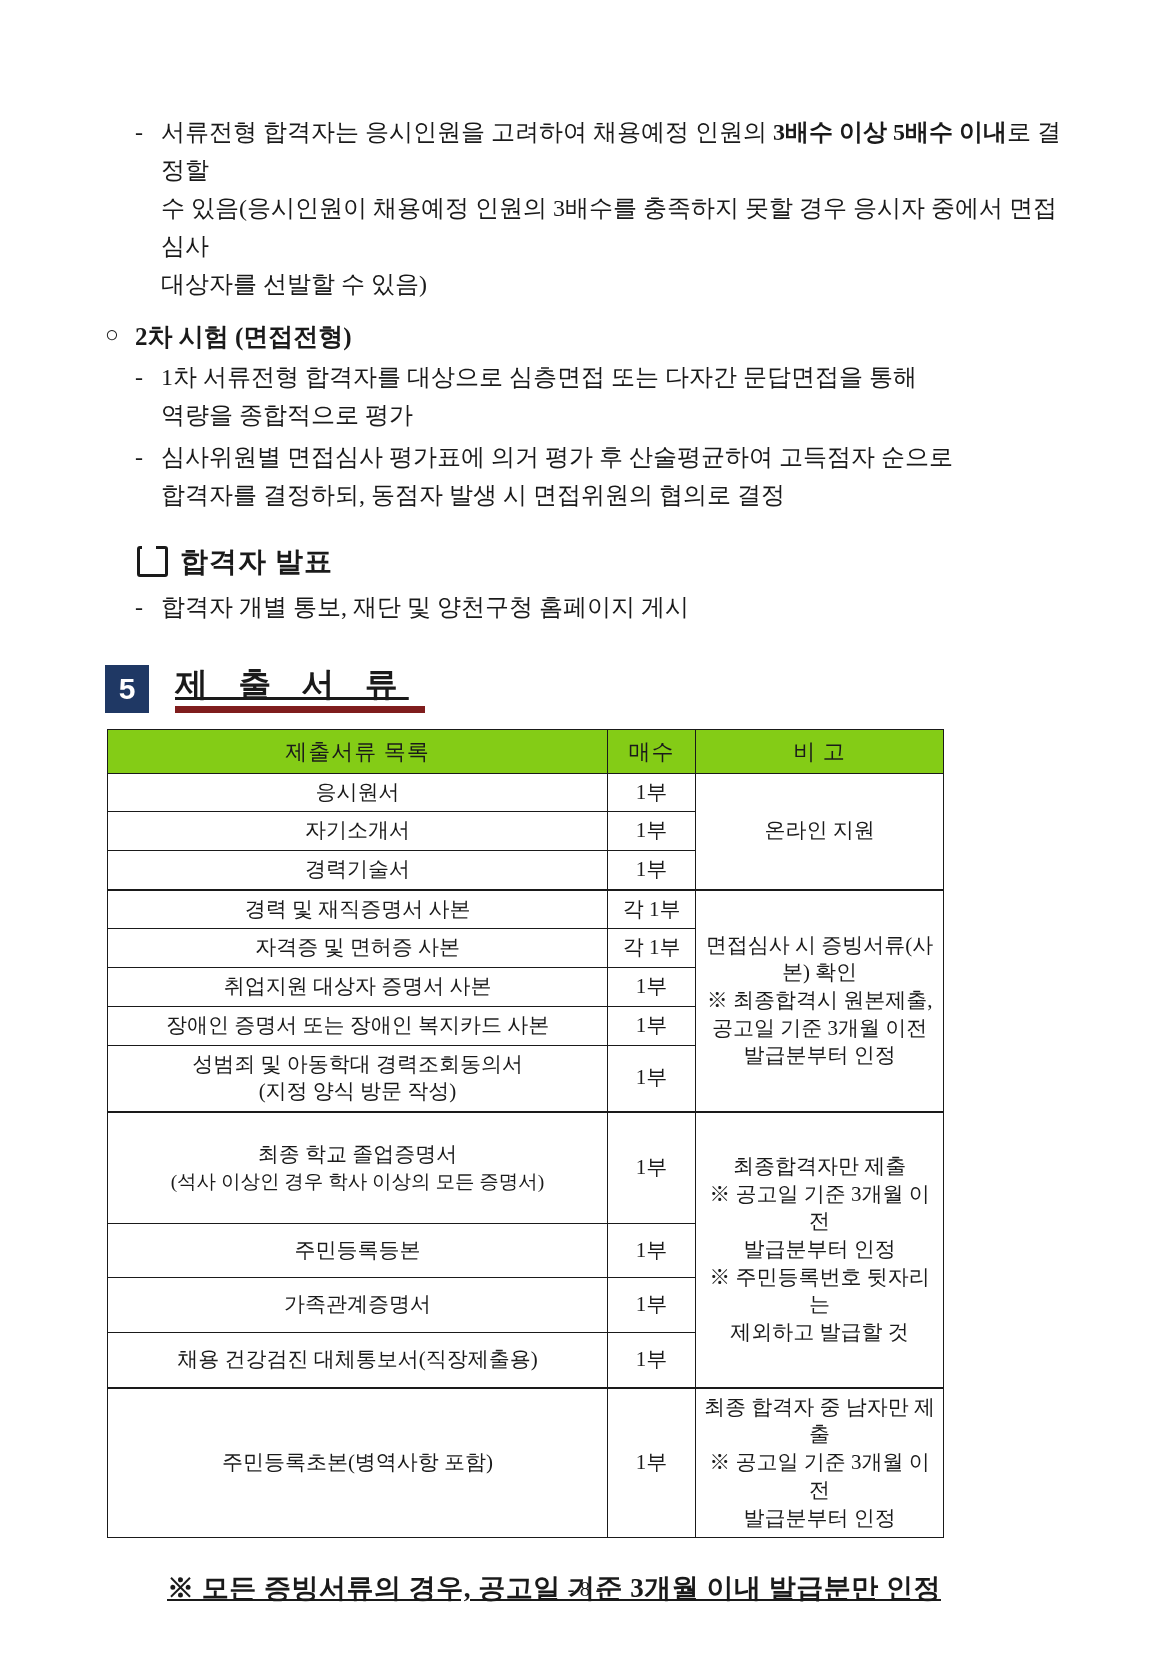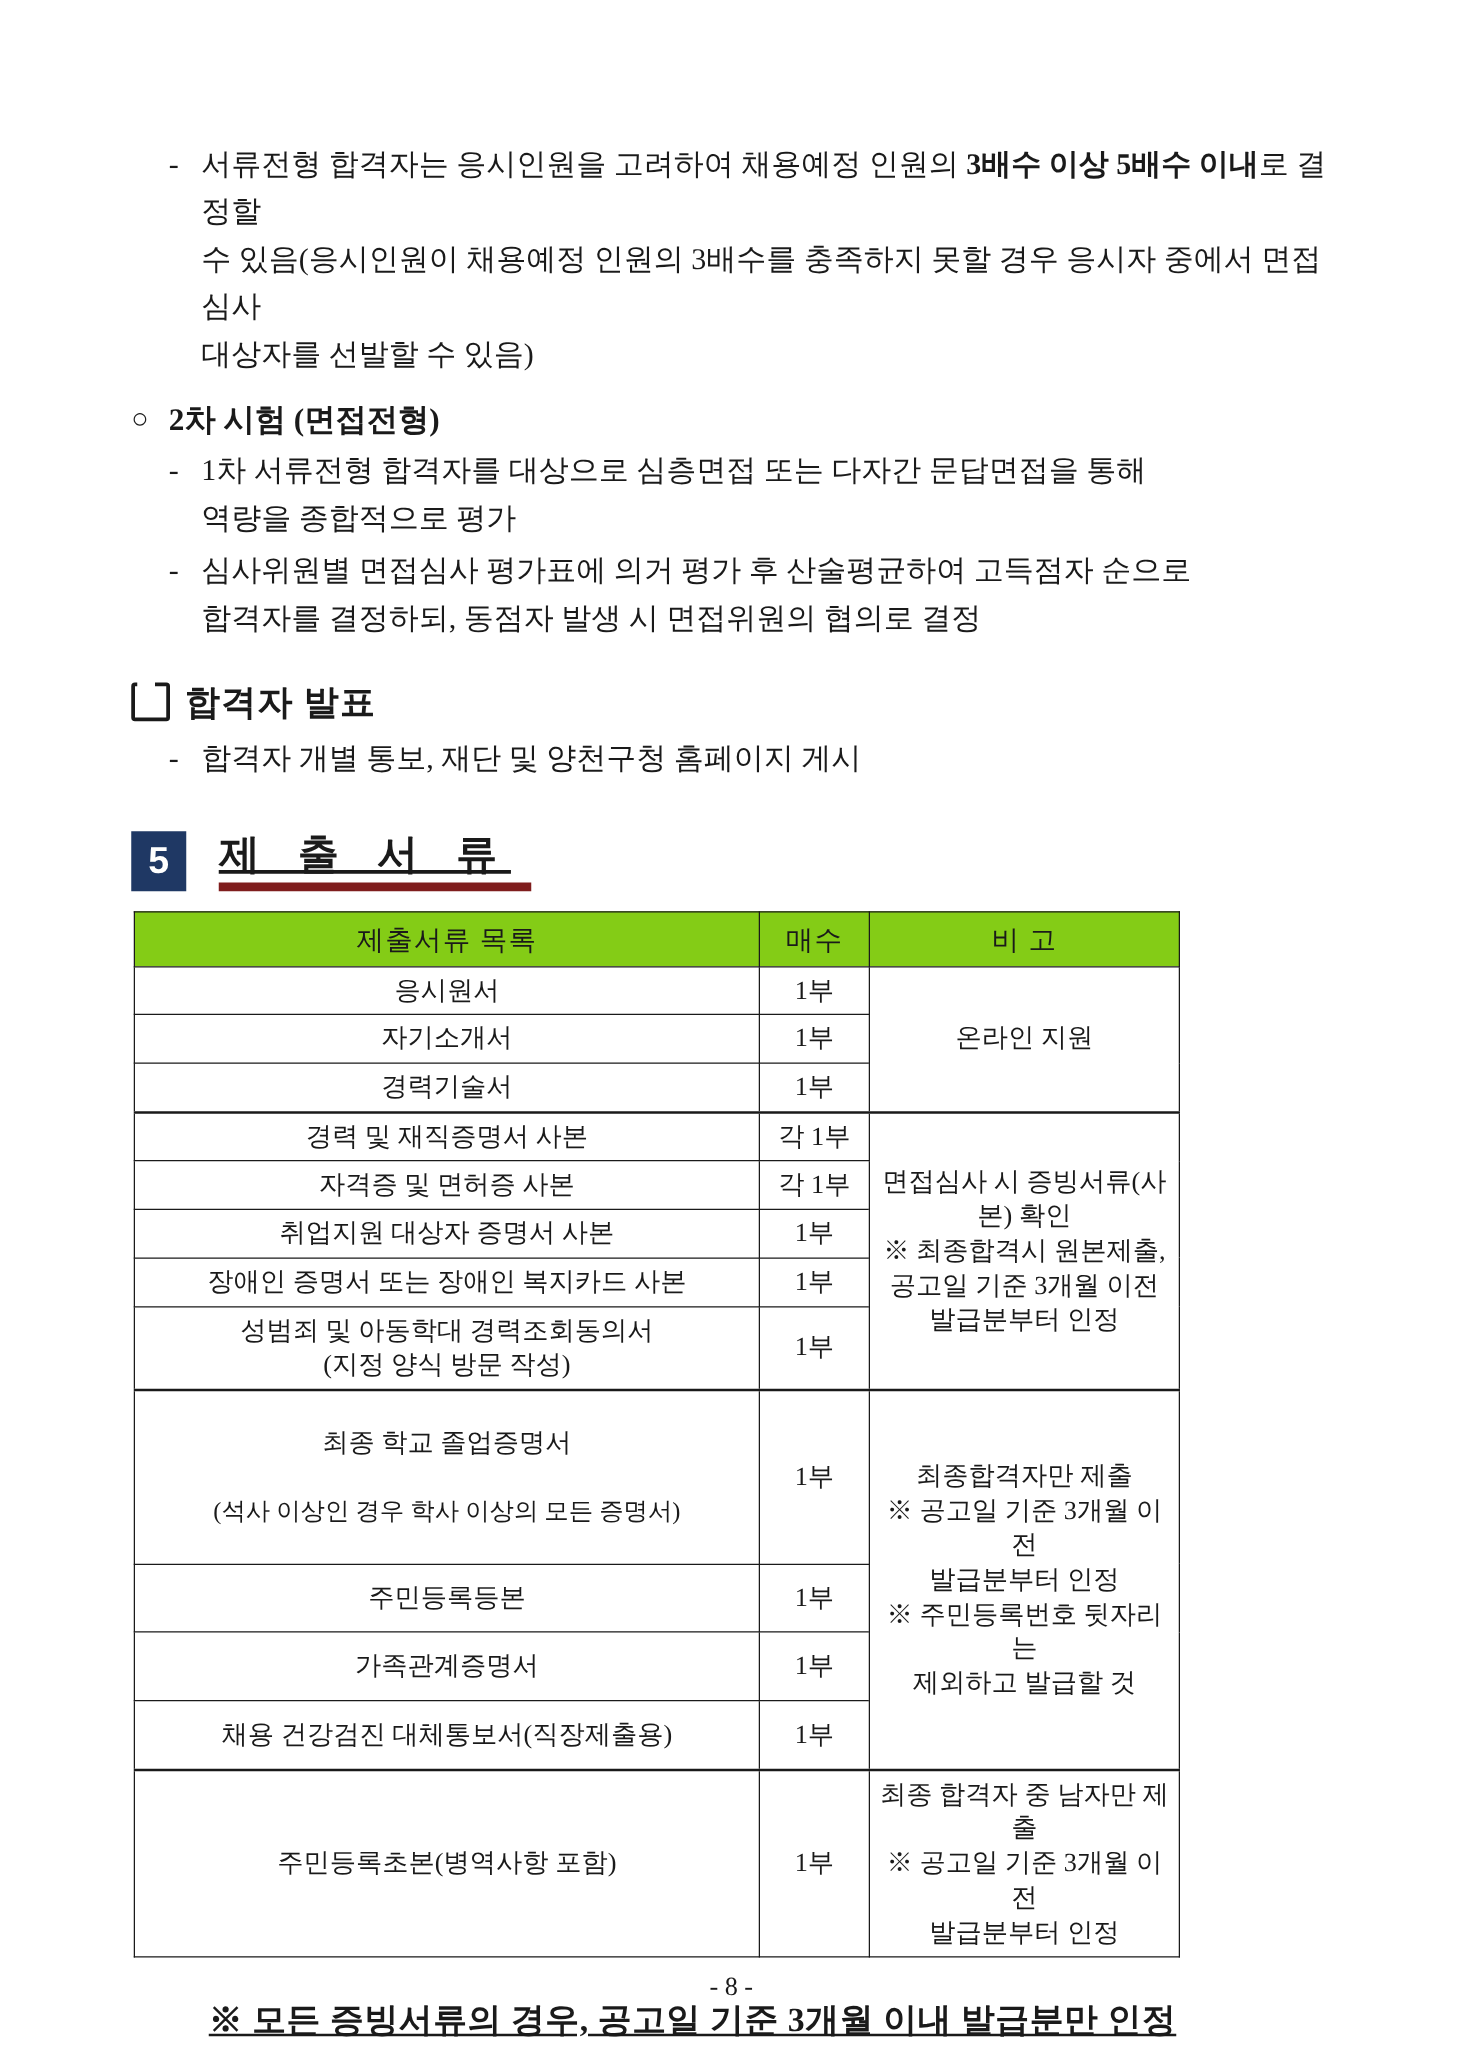--- a/index.html
+++ b/index.html
@@ -58,20 +58,21 @@
   .group.indent { padding-left: 30px; }
 
   
   .square-head {
     display: flex;
     align-items: center;
     margin-top: 28px;
     font-size: 28px;
     font-weight: bold;
     letter-spacing: 1px;
+    margin-left: 32px;
   }
   .square-icon {
     width: 25px;
     height: 25px;
     border: 3px solid #1a1a1a;
     border-radius: 3px;
     margin-right: 12px;
     position: relative;
     flex: 0 0 25px;
   }
@@ -138,21 +139,21 @@
   table.docs thead th {
     background: #84cc16;
     font-size: 22px;
     letter-spacing: 1px;
     padding: 7px 4px;
   }
   .col-a { width: 500px; }
   .col-b { width: 88px; }
   .col-c { width: 248px; }
   .thick-top { border-top: 2px solid #1a1a1a !important; }
-  .small { font-size: 19.5px; margin-top: 28px; }
+  .small { font-size: 19.5px; }
   .tight { line-height: 1.22; }
 
   .note {
     margin-top: 32px;
     text-align: right;
     font-size: 27px;
     font-weight: bold;
     text-decoration: underline;
     letter-spacing: 0.5px;
     width: 836px;

